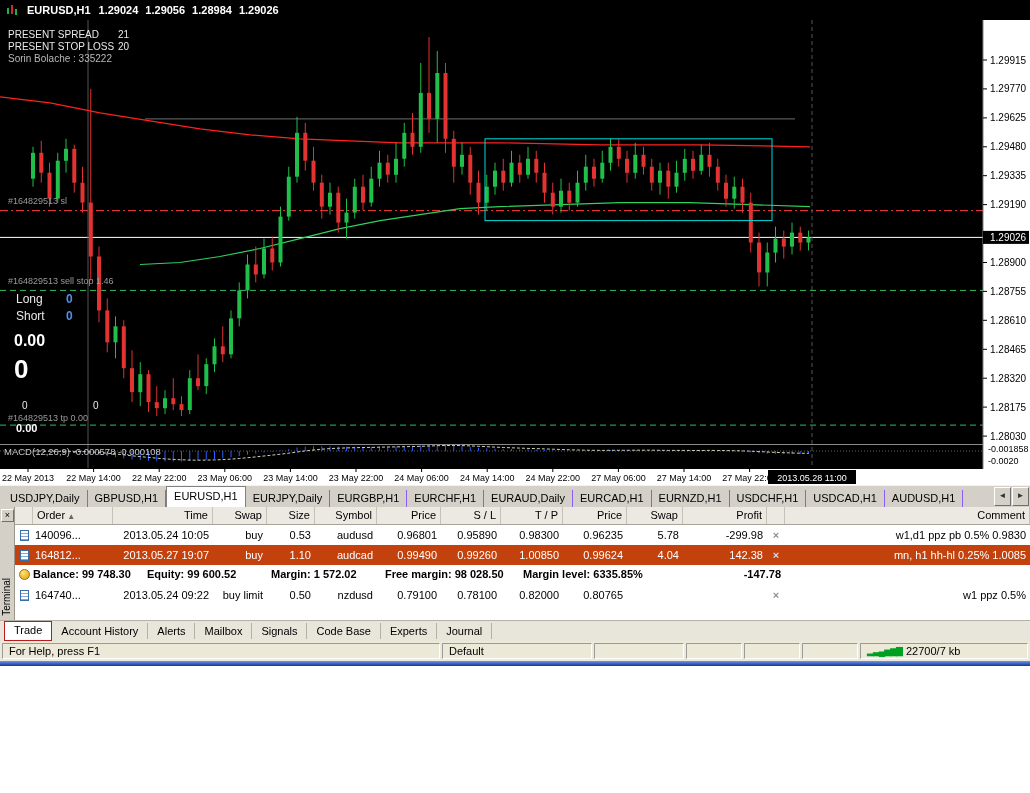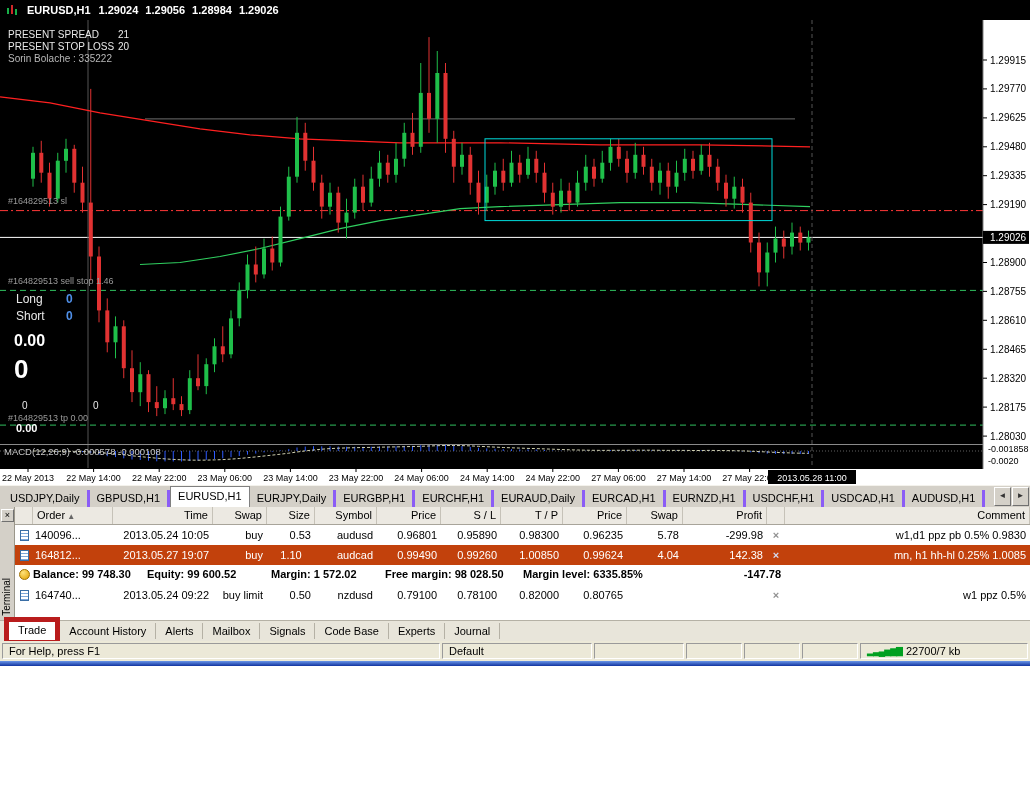--- a/index.html
+++ b/index.html
@@ -25,21 +25,21 @@
   .ea .lsv{color:#4f8fe8;font-size:12px;font-weight:bold;}
   .ea .big1{color:#fff;font-size:16px;font-weight:bold;}
   .ea .big2{color:#fff;font-size:26px;font-weight:bold;}
   .ea .sm{color:#e8e8e8;font-size:10px;}
   .ea .med{color:#fff;font-size:11px;font-weight:bold;}
   .macd-label{position:absolute;left:4px;top:426px;color:#c8c8c8;font-size:9.5px;}
   
   .ctabs{position:absolute;top:485px;left:0;width:1030px;height:22px;background:#d4d0c8;
          display:flex;align-items:flex-end;border-top:1px solid #f4f2ec;box-sizing:border-box;padding-left:3px;}
   .ctab{height:17px;line-height:17px;padding:0 7px;font-size:11px;color:#000;
-        border-right:3px solid #8b5cf6;cursor:default;white-space:nowrap;}
+        border-right:1px solid #8b5cf6;cursor:default;white-space:nowrap;}
   .ctab.active{background:#fff;border:1px solid #808080;border-bottom:none;height:20px;line-height:19px;}
   .ctab-spacer{flex:1;}
   .tabarrow{width:15px;height:17px;margin:0 1px 1px 0;background:#d4d0c8;border:1px solid;
             border-color:#fff #707070 #707070 #fff;font-size:8px;line-height:15px;text-align:center;color:#333;}
   
   .terminal{position:absolute;top:507px;left:0;width:1030px;height:113px;background:#fff;display:flex;overflow:hidden;}
   .strip{width:14px;background:#d4d0c8;border-right:1px solid #9a968a;position:relative;flex:none;}
   .strip .x{position:absolute;top:2px;left:1px;width:11px;height:11px;font-size:9px;line-height:10px;
             text-align:center;background:#d4d0c8;border:1px solid;border-color:#fff #707070 #707070 #fff;color:#000;}
   .strip .lbl{position:absolute;bottom:4px;left:1px;writing-mode:vertical-rl;transform:rotate(180deg);
@@ -61,21 +61,21 @@
   .doc-icon{width:9px;height:11px;background:#fff;border:1px solid #3a6ea5;box-sizing:border-box;
             background-image:repeating-linear-gradient(#fff 0 2px,#7da7d8 2px 3px);}
   .bal-icon{width:11px;height:11px;border-radius:50%;background:radial-gradient(circle at 35% 30%,#ffe27a,#e0a000);
             border:1px solid #a07000;box-sizing:border-box;}
   .balrow{position:relative;height:20px;background:#fff;color:#000;font-weight:bold;}
   .balrow span{position:absolute;top:3px;white-space:pre;}
   
   .ttabs{position:absolute;top:620px;left:0;width:1030px;height:21px;background:#e8e5da;
          display:flex;align-items:center;padding-left:4px;box-sizing:border-box;border-top:1px solid #b5b1a5;}
   .ttab{padding:0 9px;height:16px;line-height:16px;font-size:11px;color:#000;border-right:1px solid #b5b1a5;white-space:nowrap;}
-  .ttab.active{background:#fff;border:5px solid #b91c1c;height:18px;line-height:17px;}
+  .ttab.active{background:#fff;border:1px solid #b91c1c;height:18px;line-height:17px;}
   
   .status{position:absolute;top:641px;left:0;width:1030px;height:20px;background:#ece9d8;
           display:flex;gap:2px;padding:2px;box-sizing:border-box;}
   .scell{border:1px solid;border-color:#9a9a9a #fff #fff #9a9a9a;font-size:11px;padding:0 6px;
          color:#000;display:flex;align-items:center;gap:4px;box-sizing:border-box;white-space:nowrap;}
   .scell.grow{flex:1;}
   .bars{color:#00a020;font-size:9px;letter-spacing:-1px;line-height:10px;}
   .bluebar{position:absolute;top:661px;left:0;width:1030px;height:5px;
            background:linear-gradient(#6a96e8,#1234a0);}
   .chart-ico{width:13px;height:13px;flex:none;}
@@ -548,21 +548,21 @@
           <div class="closex" style="width: 18px; flex: 0 0 auto;">×</div>
           <div class="td" style="flex: 1 1 0%;">w1,d1 ppz pb 0.5% 0.9830</div>
         </div>
         <div class="trow sel">
           <div class="iconcell" style="width: 18px; flex: 0 0 auto;">
             <span class="doc-icon"></span>
           </div>
           <div class="td left" style="width: 80px; flex: 0 0 auto;">164812...</div>
           <div class="td" style="width: 100px; flex: 0 0 auto;">2013.05.27 19:07</div>
           <div class="td" style="width: 54px; flex: 0 0 auto;">buy</div>
-          <div class="td" style="width: 48px; flex: 0 0 auto; text-align: center;">1.10</div>
+          <div class="td" style="width: 48px; flex: 0 0 auto;">1.10</div>
           <div class="td" style="width: 62px; flex: 0 0 auto;">audcad</div>
           <div class="td" style="width: 64px; flex: 0 0 auto;">0.99490</div>
           <div class="td" style="width: 60px; flex: 0 0 auto;">0.99260</div>
           <div class="td" style="width: 62px; flex: 0 0 auto;">1.00850</div>
           <div class="td" style="width: 64px; flex: 0 0 auto;">0.99624</div>
           <div class="td" style="width: 56px; flex: 0 0 auto;">4.04</div>
           <div class="td" style="width: 84px; flex: 0 0 auto;">142.38</div>
           <div class="closex" style="width: 18px; flex: 0 0 auto;">×</div>
           <div class="td" style="flex: 1 1 0%;">mn, h1 hh-hl 0.25% 1.0085</div>
         </div>

